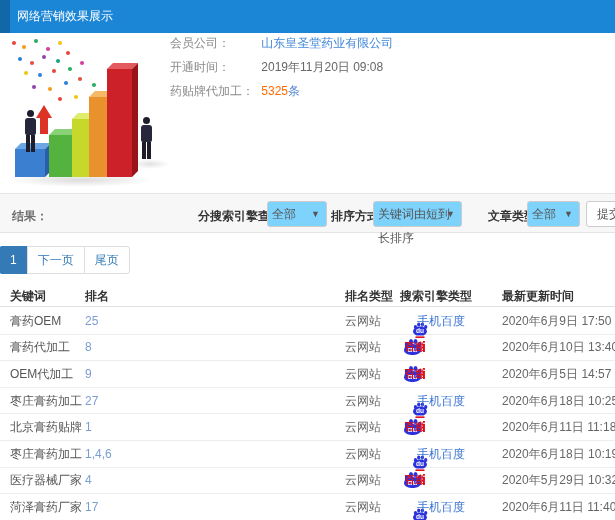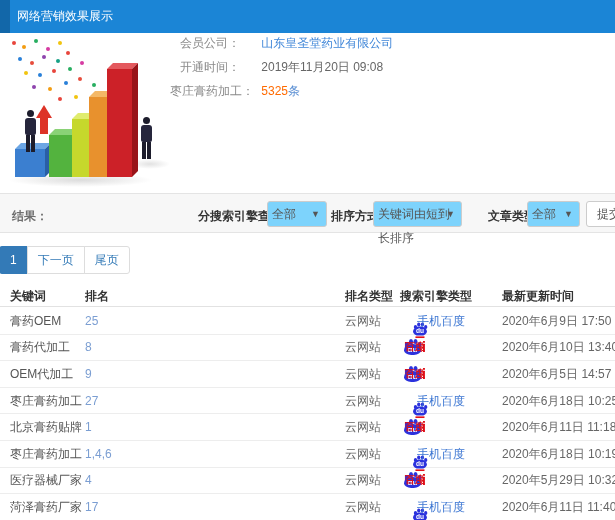--- a/index.html
+++ b/index.html
@@ -49,21 +49,21 @@
   .man-left  { left:22px; top:75px; }
   .man-right { left:138px; top:82px; }
   .up-arrow { position:absolute; left:36px; top:70px; width:16px; height:30px; }
   .up-arrow .tip { width:0; height:0; border-left:8px solid transparent; border-right:8px solid transparent;
     border-bottom:13px solid #dd3327; }
   .up-arrow .shaft { width:8px; height:16px; background:#dd3327; margin:0 auto; }
 
   
   .info { position:absolute; left:170px; top:37px; width:440px; }
   .info-row { height:12px; line-height:12px; margin-bottom:12px; font-size:12px; white-space:nowrap; }
-  .info-label { display:inline-block; width:80px; text-align:center; color:#8a8a8a; vertical-align:top; }
+  .info-label { display:inline-block; width:80px; text-align:left; color:#8a8a8a; vertical-align:top; }
   .info-value { margin-left:8px; color:#666; }
   .link-blue { color:#3f86d8; text-decoration:none; }
   .val-orange { color:#ff6a00; }
   .val-suffix { color:#5b8fd3; }
 
   
   .filterbar { position:absolute; left:0; top:193px; width:615px; height:40px; background:#f7f7f7;
     border-top:1px solid #e4e4e4; border-bottom:1px solid #e4e4e4; font-size:12px; }
   .f-result { position:absolute; left:12px; top:14px; color:#6f6f6f; font-weight:bold; }
   .f-label { position:absolute; top:14px; color:#333; font-weight:bold; }
@@ -146,21 +146,21 @@
   <div class="info">
     <div class="info-row">
       <span class="info-label">会员公司：</span>
       <a href="#" class="info-value link-blue">山东皇圣堂药业有限公司</a>
     </div>
     <div class="info-row">
       <span class="info-label">开通时间：</span>
       <span class="info-value">2019年11月20日 09:08</span>
     </div>
     <div class="info-row">
-      <span class="info-label">枣庄膏药加工：</span>
+      <span class="info-label">药贴牌代加工：</span>
       <span class="info-value val-orange">5325</span><span class="val-suffix">条</span>
     </div>
   </div>
 
   <div class="filterbar">
     <span class="f-result">结果：</span>
     <span class="f-label f-l1">分搜索引擎查看</span>
     <div class="f-select f-s1">
       <span>全部</span>
       <span class="f-caret">▼</span>

